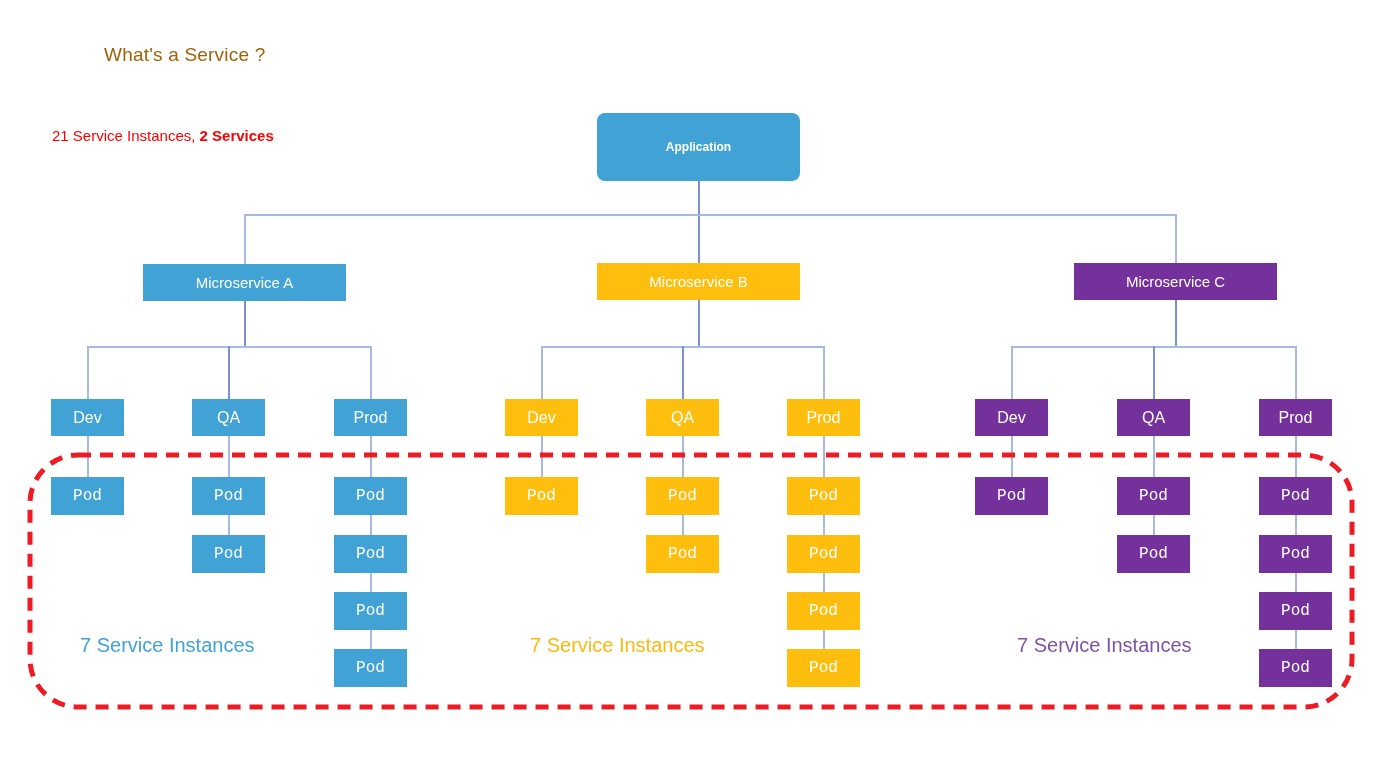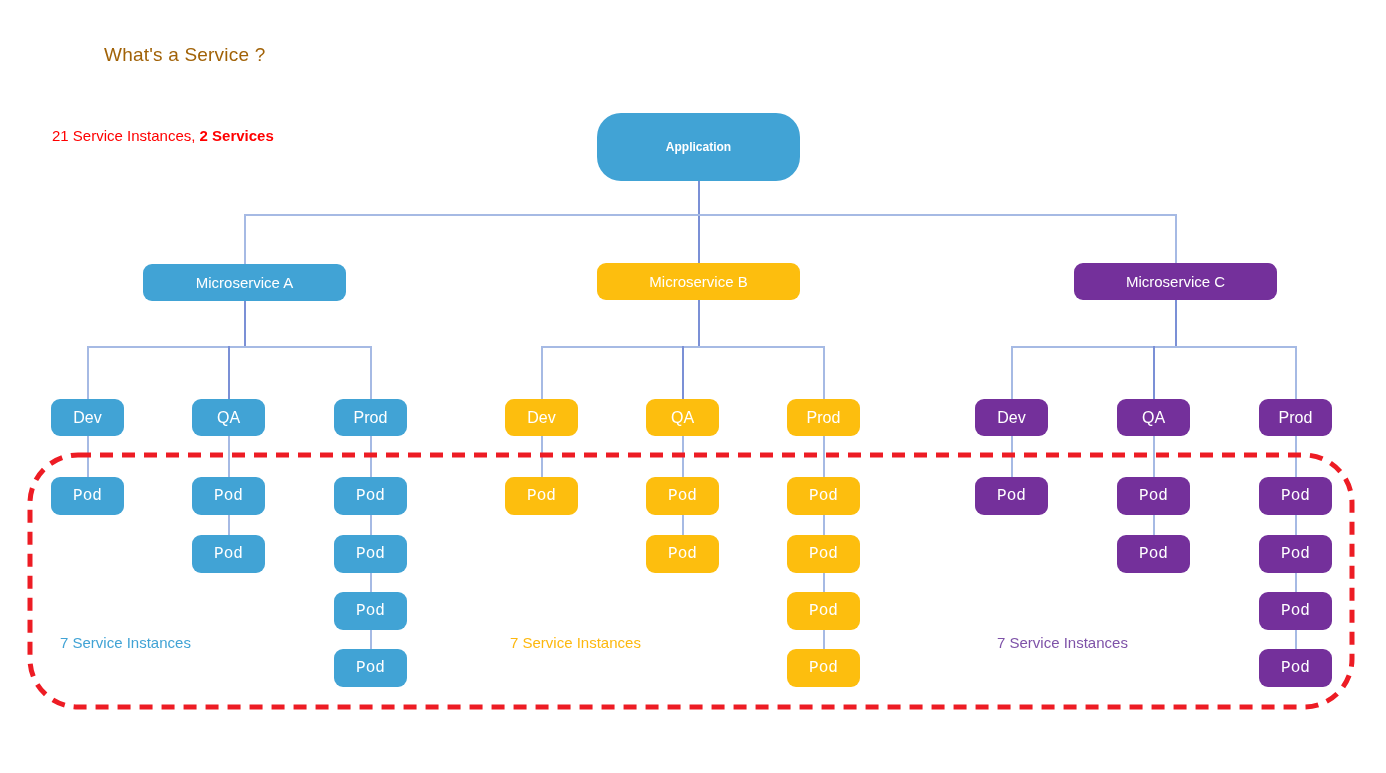--- a/index.html
+++ b/index.html
@@ -11,35 +11,35 @@
     position:absolute; left:104px; top:44px;
     font-size:19px; color:#a16207; letter-spacing:.2px;
   }
   .summary {
     position:absolute; left:52px; top:127px;
     font-size:15px; color:#FF0000; white-space:pre;
   }
   .summary .b { font-weight:bold; }
   .node {
     position:absolute; display:flex; align-items:center; justify-content:center;
-    color:#ffffff; border-radius:9px; text-align:center; box-sizing:border-box;
+    color:#ffffff; border-radius:0; text-align:center; box-sizing:border-box;
   }
   .blue   { background:#41A3D5; }
   .yellow { background:#FDBE0E; }
   .purple { background:#74309B; }
-  .app { width:203px; height:68px; border-radius:24px; font-weight:bold; font-size:12px; }
+  .app { width:203px; height:68px; border-radius:8px; font-weight:bold; font-size:12px; }
   .svc { width:203px; height:37px; font-size:15px; }
   .env { width:73px;  height:37px; font-size:16px; }
   .pod { width:73px;  height:38px; font-size:16px;font-family:Liberation Mono, monospace; }
   .line { position:absolute; }
   .vl { width:2px; }
   .hl { height:2px; }
   .light { background:#A6BAE4; }
   .dark  { background:#7B90D6; }
-  .inst-label { position:absolute; font-size:15px; }
+  .inst-label { position:absolute; font-size:20px;margin-left:20px; }
   .inst-blue   { color:#41A3D5; }
   .inst-yellow { color:#FDB80E; }
   .inst-purple { color:#7E52A8; }
   .overlay { position:absolute; left:0; top:0; pointer-events:none; }
 </style>
 </head>
 <body>
 
 <div class="canvas">
 

